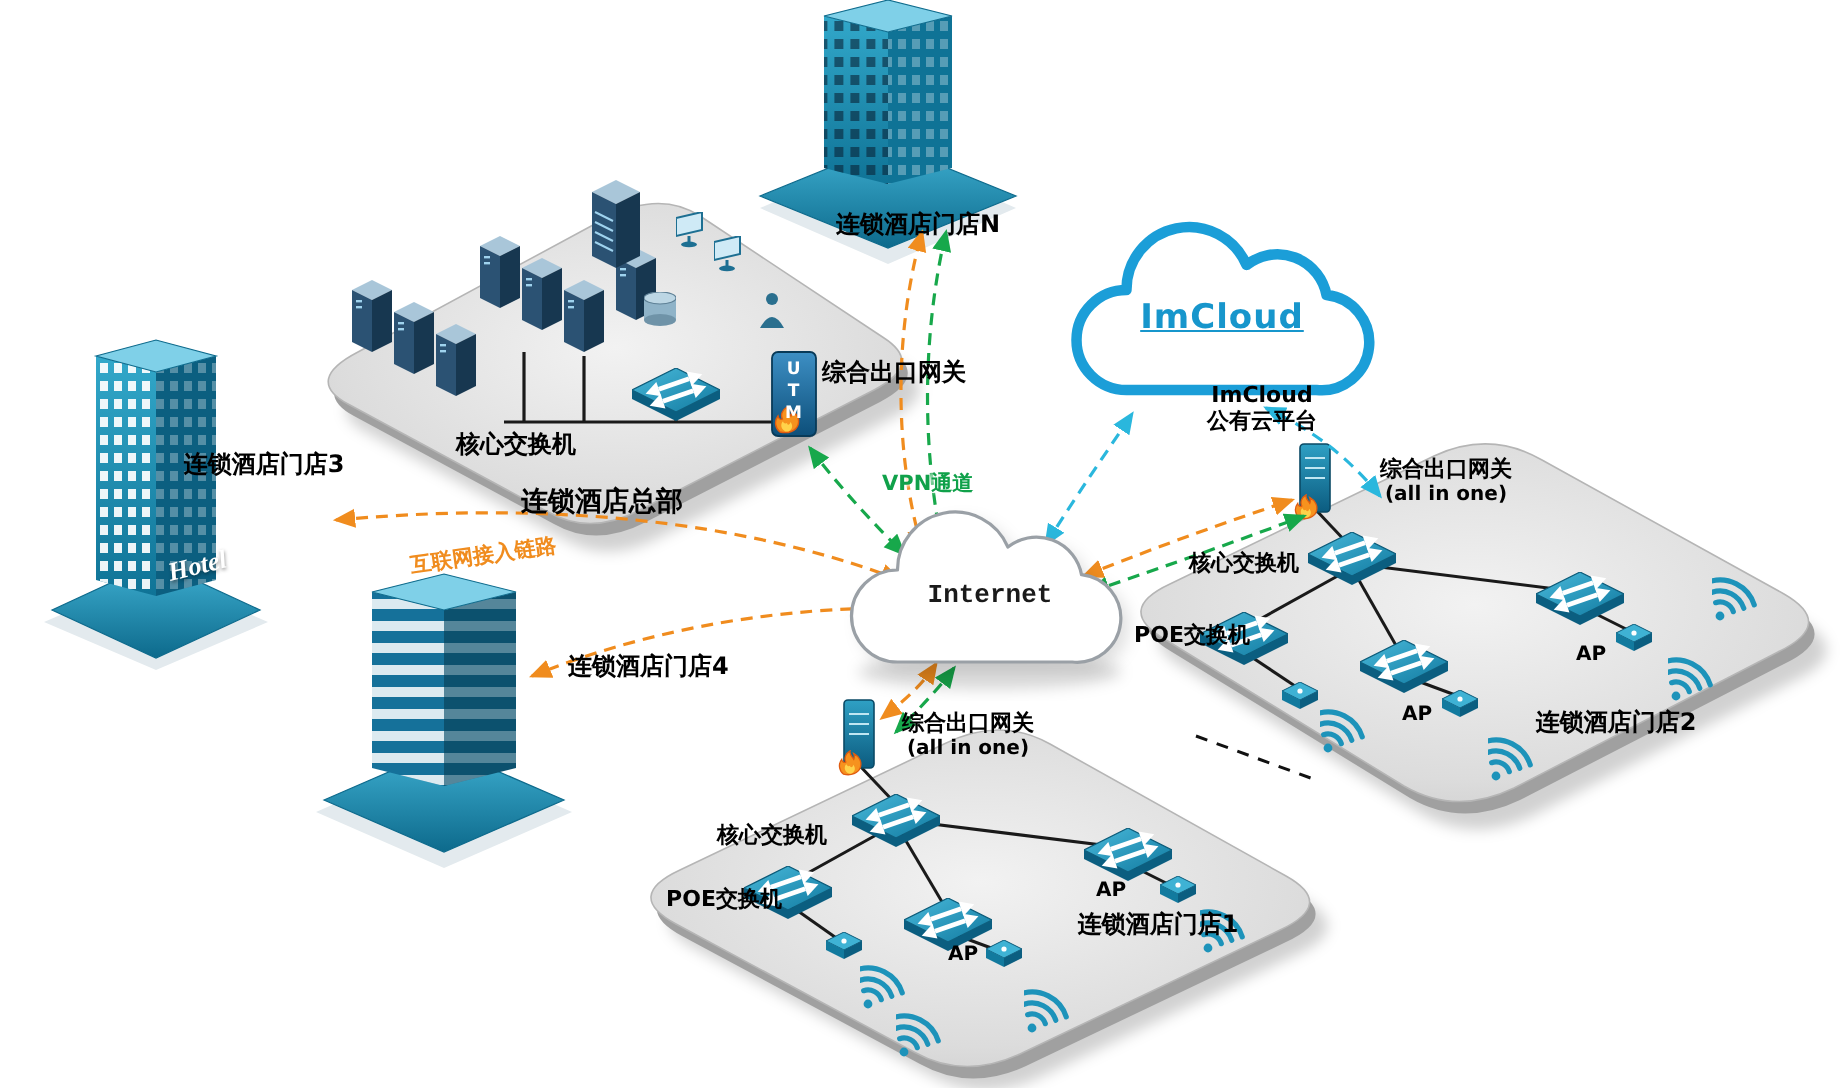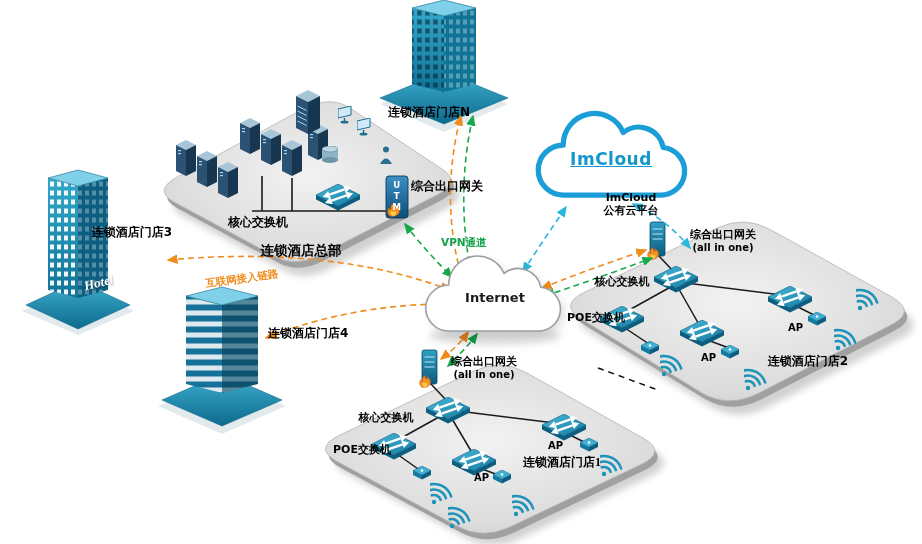--- a/index.html
+++ b/index.html
@@ -2,21 +2,21 @@
 <html><head>
 <meta charset="utf-8">
 <style>
   html,body{margin:0;padding:0;background:#fff;}
   .stage{position:relative;width:922px;height:544px;background:#ffffff;overflow:hidden;
          font-family:"DejaVu Sans",sans-serif;}
   .stage svg.art{position:absolute;left:0;top:0;}
   .lbl{position:absolute;font-weight:bold;color:#000;white-space:nowrap;line-height:1.15;}
   .ctr{text-align:center;}
   .s10{font-size:10px;text-align:center;} .s105{font-size:10.5px;} .s11{font-size:11px;}
-  .s12{font-size:12px;} .s13{font-size:13px;} .s135{font-size:13.5px;font-family:Liberation Serif, serif;} .s17{font-size:17px;}
+  .s12{font-size:12px;} .s13{font-size:13px;font-family:Liberation Mono, monospace;} .s135{font-size:13.5px;font-family:Liberation Serif, serif;} .s17{font-size:17px;}
   .imcloud-text{color:#1796cc;text-decoration:underline;letter-spacing:.5px;}
   .vpn{color:#10a14a;text-shadow:0 0 2px #fff,0 0 2px #fff;}
   .access{color:#f08c1e;transform:rotate(-8deg);}
   .hotel{color:#fff;font-style:italic;font-family:"Liberation Serif",serif;
          transform:rotate(-14deg);text-shadow:0 1px 2px rgba(0,0,0,.45);}
   .utm-text{writing-mode:vertical-lr;text-orientation:upright;color:#fff;
             font-size:8.5px;font-weight:bold;letter-spacing:1px;}
   .internet-lbl{color:#1a1a1a;}
 </style>
 </head>
@@ -302,49 +302,49 @@
     <ellipse cx="495" cy="336" rx="66" ry="9" fill="rgba(0,0,0,0.14)" filter="url(#soft)"></ellipse>
     <path d="M25,60 a20,20 0 0 1 0,-40 a25,25 0 0 1 48,-10 a20,20 0 0 1 32,12 a18,18 0 0 1 -4,38 z" transform="translate(424,266) scale(1.15)" fill="rgba(0,0,0,0.12)" filter="url(#soft)"></path>
     <path d="M25,60 a20,20 0 0 1 0,-40 a25,25 0 0 1 48,-10 a20,20 0 0 1 32,12 a18,18 0 0 1 -4,38 z" transform="translate(420,262) scale(1.15)" fill="#ffffff" stroke="#9aa0a6" stroke-width="1.4" stroke-linejoin="round"></path>
   </g>
 
   <g>
     <path d="M25,60 a20,20 0 0 1 0,-40 a25,25 0 0 1 48,-10 a20,20 0 0 1 32,12 a18,18 0 0 1 -4,38 z" transform="translate(532,120) scale(1.25)" fill="#ffffff" stroke="#1b9ed8" stroke-width="4.2" stroke-linejoin="round" stroke-linecap="round"></path>
   </g>
 </svg>
 
-<div class="lbl ctr s12" style="left:372px;top:106px;width:114px;">连锁酒店门店N</div>
+<div class="lbl ctr s12" style="left:402px;top:106px;width:114px;">连锁酒店门店N</div>
 
 <div class="lbl ctr s17 imcloud-text" style="left:556px;top:150px;width:110px;">ImCloud</div>
 <div class="lbl ctr s11" style="left:592px;top:192px;width:78px;">ImCloud</div>
 <div class="lbl ctr s11" style="left:592px;top:205px;width:78px;text-align:center;">公有云平台</div>
 
 <div class="lbl ctr s12" style="left:214px;top:216px;width:88px;">核心交换机</div>
 <div class="lbl s12" style="left:411px;top:180px;">综合出口网关</div>
 <div class="lbl ctr s135" style="left:238px;top:243px;width:126px;">连锁酒店总部</div>
 <div class="lbl utm-text" style="left:391px;top:180px;height:26px;">UTM</div>
 
 <div class="lbl ctr s12" style="left:82px;top:226px;width:100px;">连锁酒店门店3</div>
 <div class="lbl s13 hotel" style="left:84px;top:276px;">Hotel</div>
-<div class="lbl s12" style="left:268px;top:327px;">连锁酒店门店4</div>
+<div class="lbl s12" style="left:284px;top:327px;">连锁酒店门店4</div>
 
 <div class="lbl ctr s13 internet-lbl" style="left:445px;top:291px;width:100px;">Internet</div>
 
 <div class="lbl s105 vpn" style="left:441px;top:236px;">VPN通道</div>
 <div class="lbl s105 access" style="left:205px;top:272px;">互联网接入链路</div>
 
 <div class="lbl ctr s11" style="left:680px;top:229px;width:86px;">综合出口网关</div>
 <div class="lbl ctr s10" style="left:680px;top:242px;width:86px;">(all in one)</div>
 <div class="lbl ctr s11" style="left:588px;top:276px;width:68px;">核心交换机</div>
 <div class="lbl ctr s11" style="left:562px;top:312px;width:68px;">POE交换机</div>
 <div class="lbl s10" style="left:788px;top:322px;">AP</div>
 <div class="lbl s10" style="left:701px;top:352px;">AP</div>
 <div class="lbl ctr s12" style="left:752px;top:355px;width:112px;">连锁酒店门店2</div>
 
 <div class="lbl ctr s11" style="left:441px;top:356px;width:86px;">综合出口网关</div>
 <div class="lbl ctr s10" style="left:441px;top:369px;width:86px;">(all in one)</div>
 <div class="lbl ctr s11" style="left:352px;top:412px;width:68px;">核心交换机</div>
 <div class="lbl ctr s11" style="left:328px;top:444px;width:68px;">POE交换机</div>
 <div class="lbl s10" style="left:548px;top:440px;">AP</div>
 <div class="lbl s10" style="left:474px;top:472px;">AP</div>
-<div class="lbl ctr s12" style="left:506px;top:456px;width:112px;font-family:Liberation Serif, serif;">连锁酒店门店1</div>
+<div class="lbl ctr s12" style="left:523px;top:456px;width:112px;">连锁酒店门店1</div>
 
 </div>
 
 </body></html>

